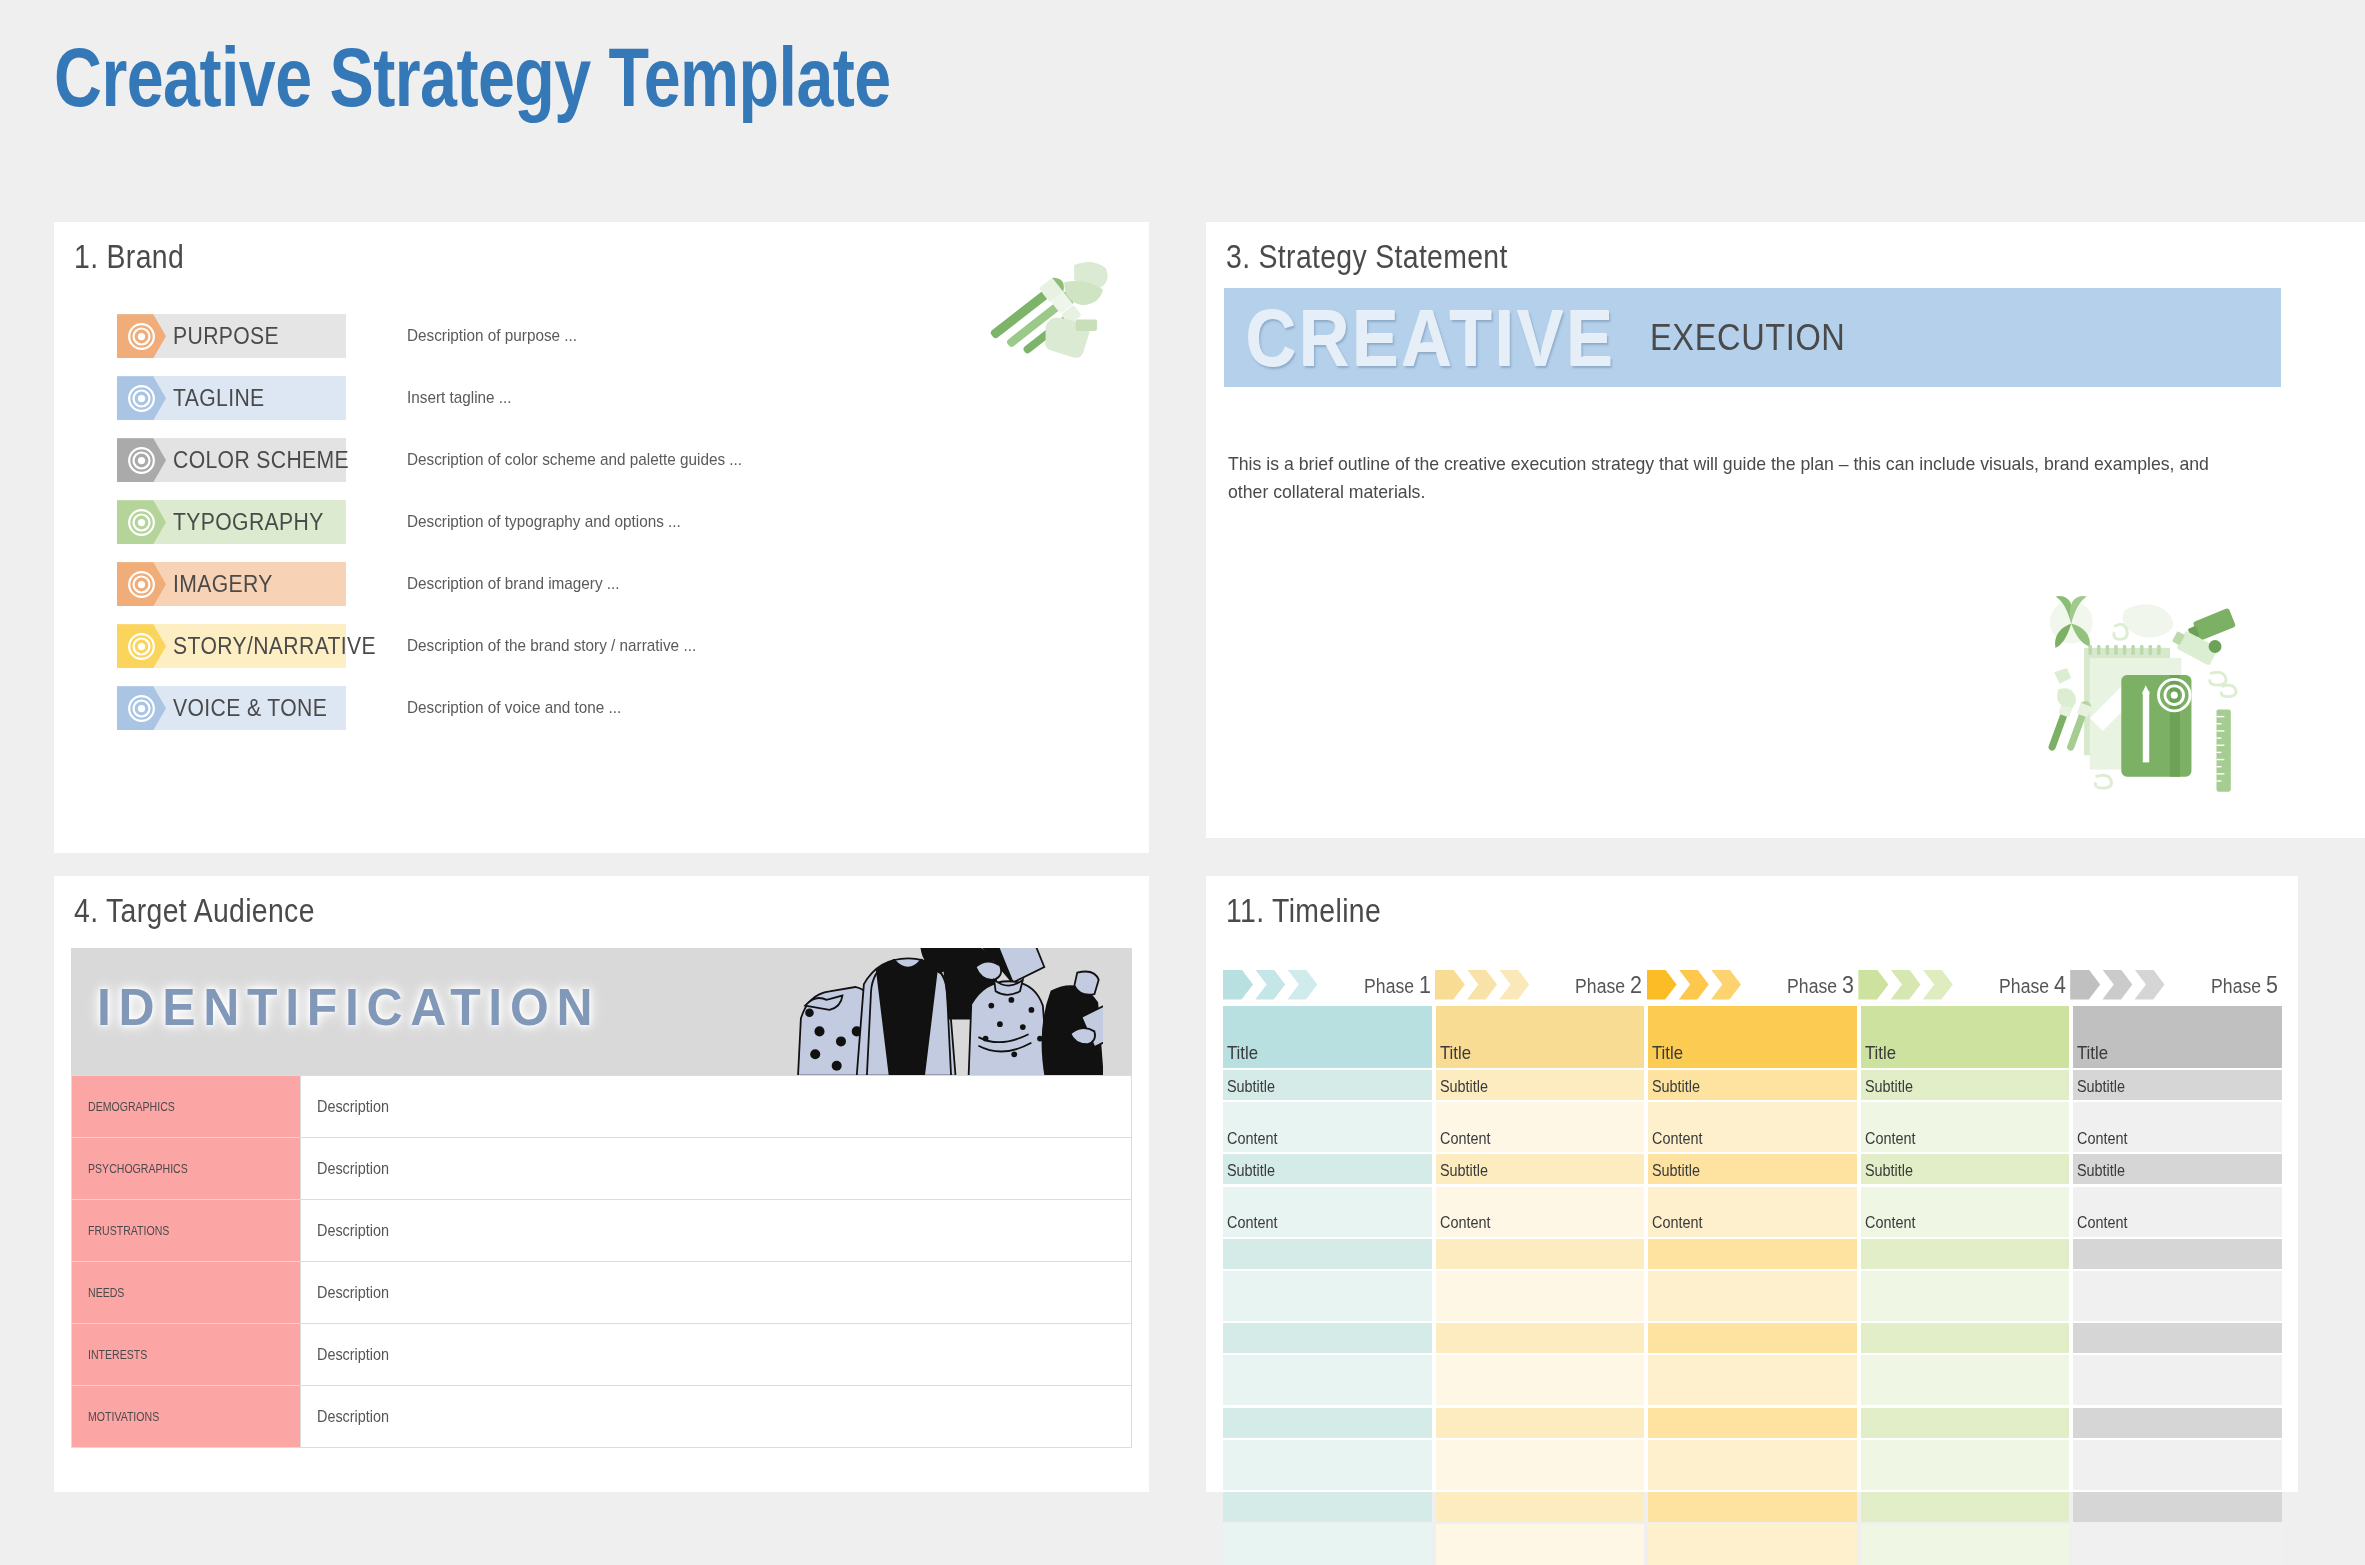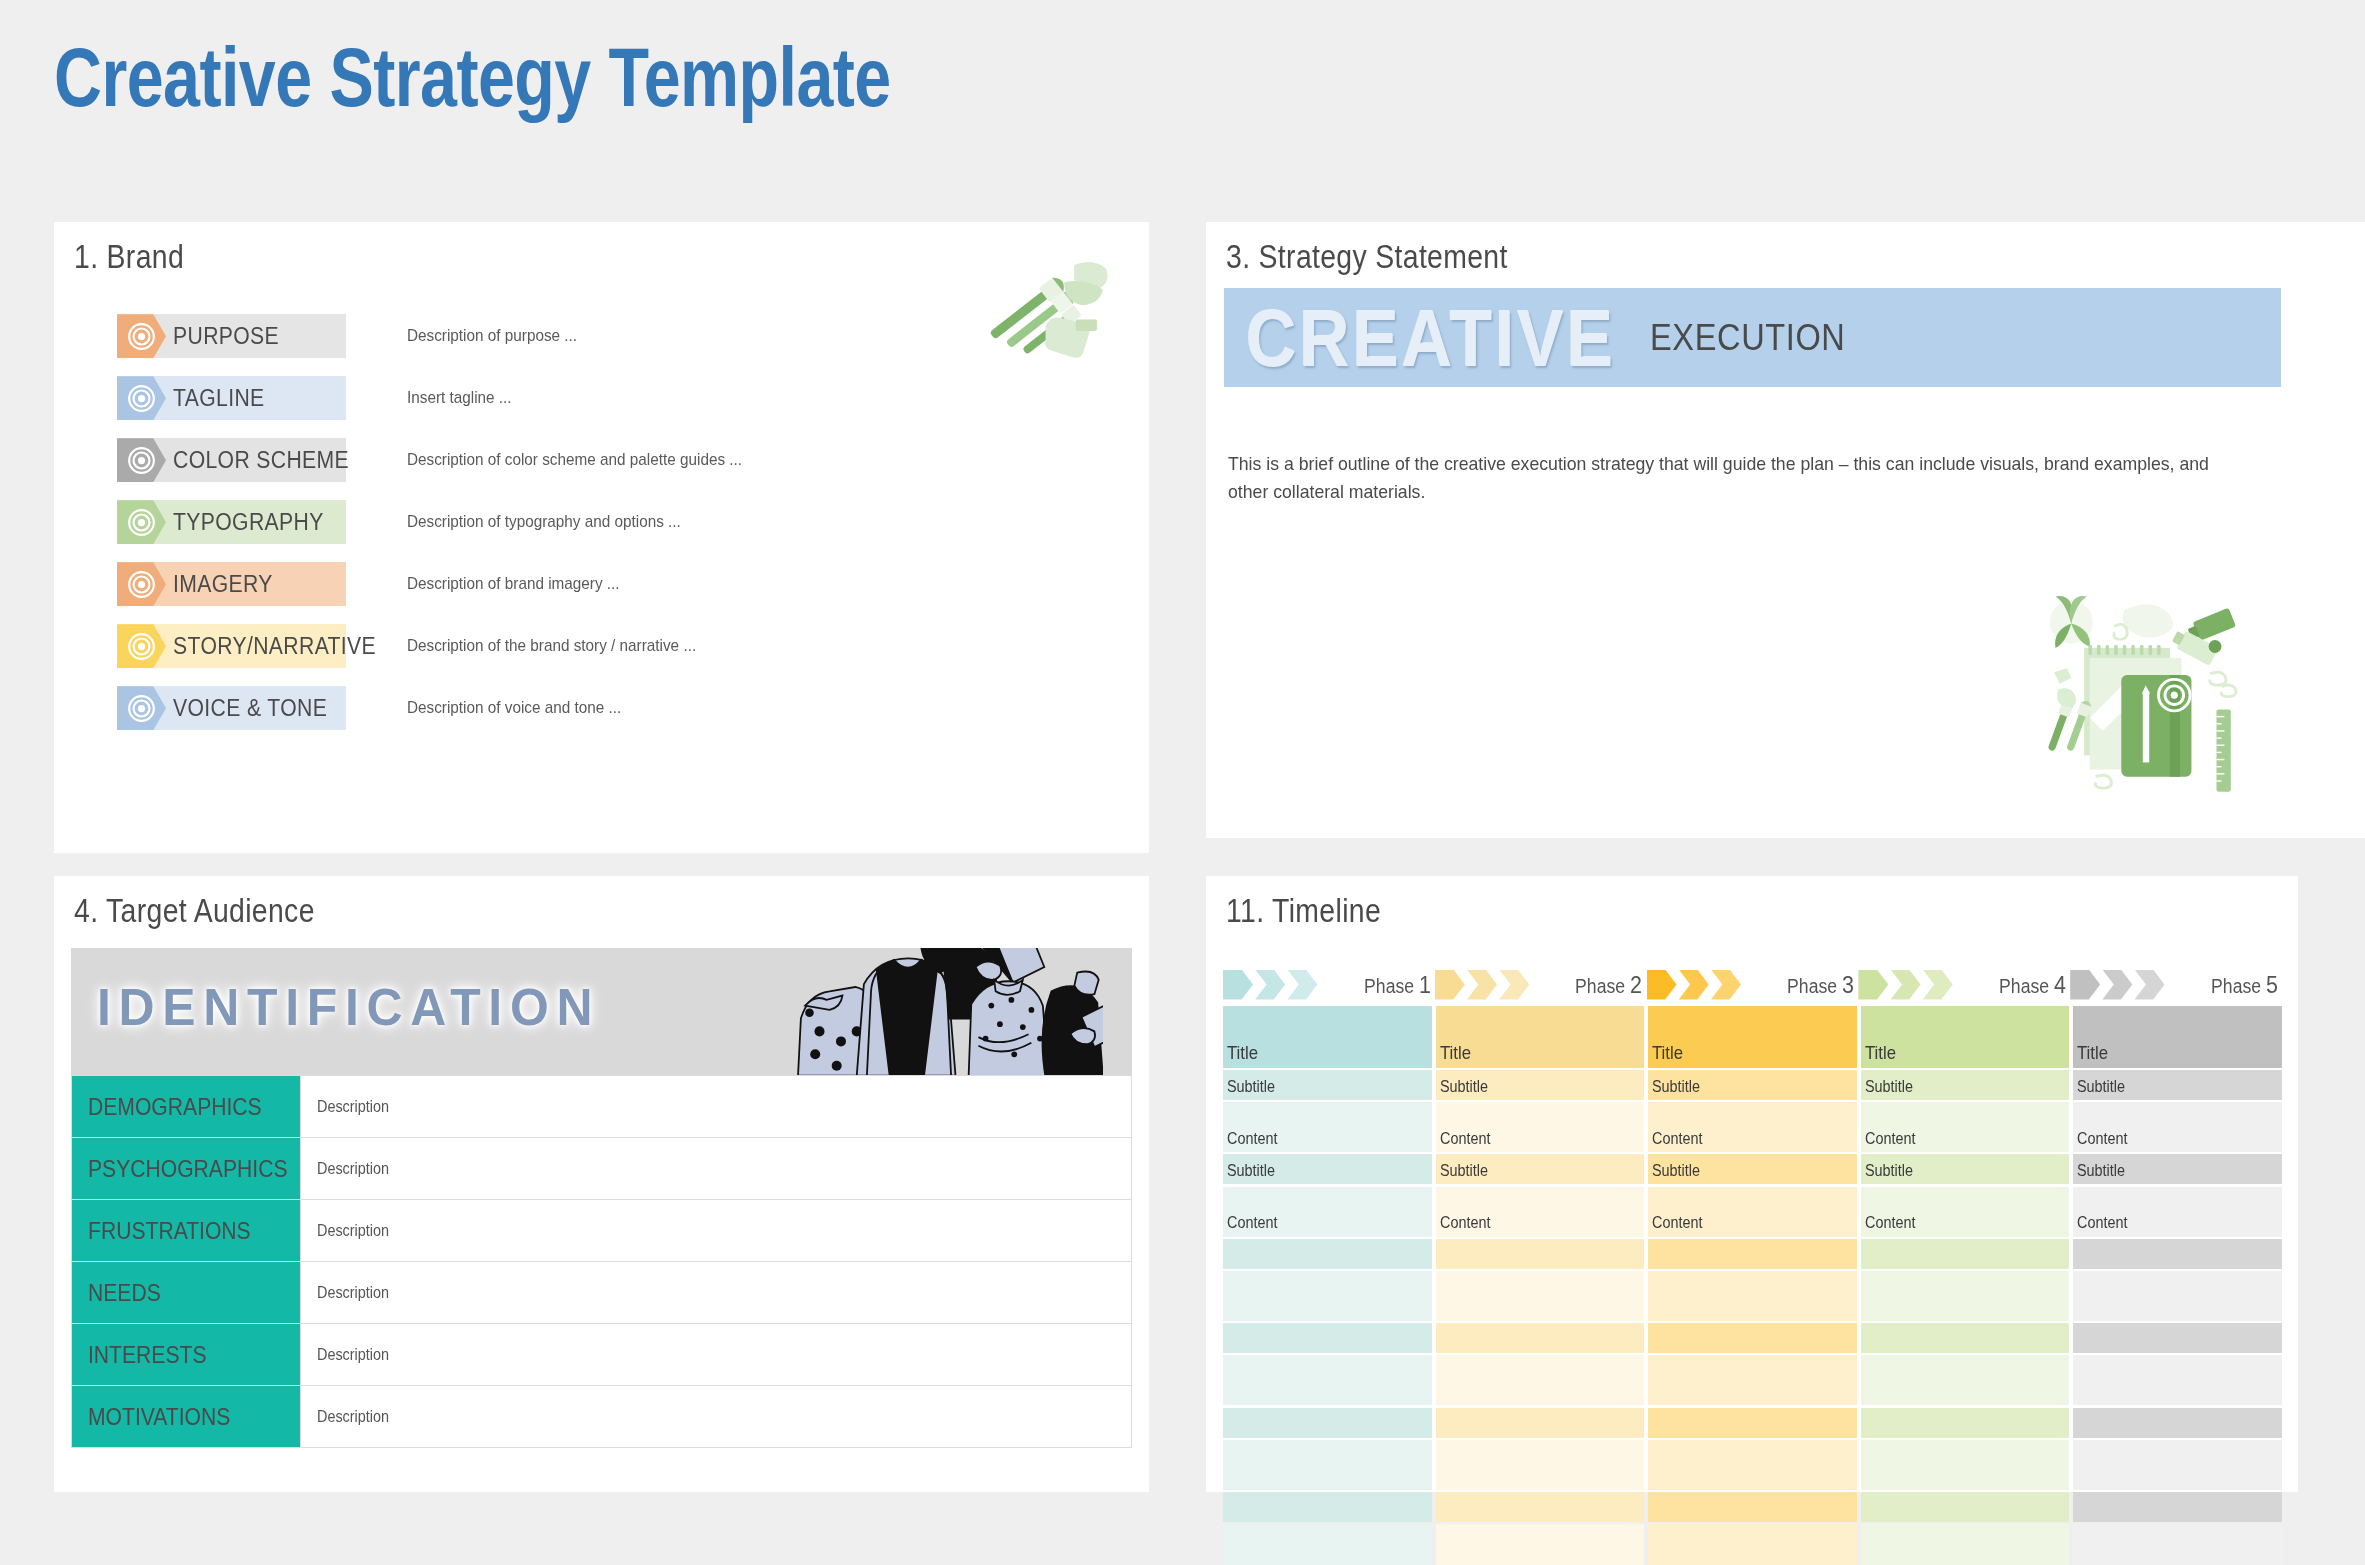--- a/index.html
+++ b/index.html
@@ -117,22 +117,22 @@
 
   .aud-table {
     position: absolute; left: 17px; top: 199px;
     width: 1061px; border-collapse: collapse;
     table-layout: fixed;
   }
   .aud-table td {
     border: 0.7px solid #dcdcdc; height: 62px; vertical-align: middle;
   }
   .aud-key {
-    width: 229px; background: #14b8a6;
-    font-size: 24px; color: #4a4a4a; padding-left: 16px;
+    width: 229px; background: #fca5a5;
+    font-size: 12px; color: #4a4a4a; padding-left: 16px;
   }
   .aud-key span { display: inline-block; transform: scaleX(0.88); transform-origin: left center; white-space: nowrap; }
   .aud-val { background: #ffffff; font-size: 16px; color: #555; padding-left: 16px; }
   .aud-val span { display: inline-block; transform: scaleX(0.90); transform-origin: left center; }
 
   
   .tl-wrap { position: absolute; left: 17px; top: 90px; width: 1059px; }
   .tl-heads { position: relative; display: flex; height: 37px; }
   .tl-head { position: relative; flex: 1; display: flex; align-items: center; }
   .tl-chevrons { display: flex; height: 30px; }

